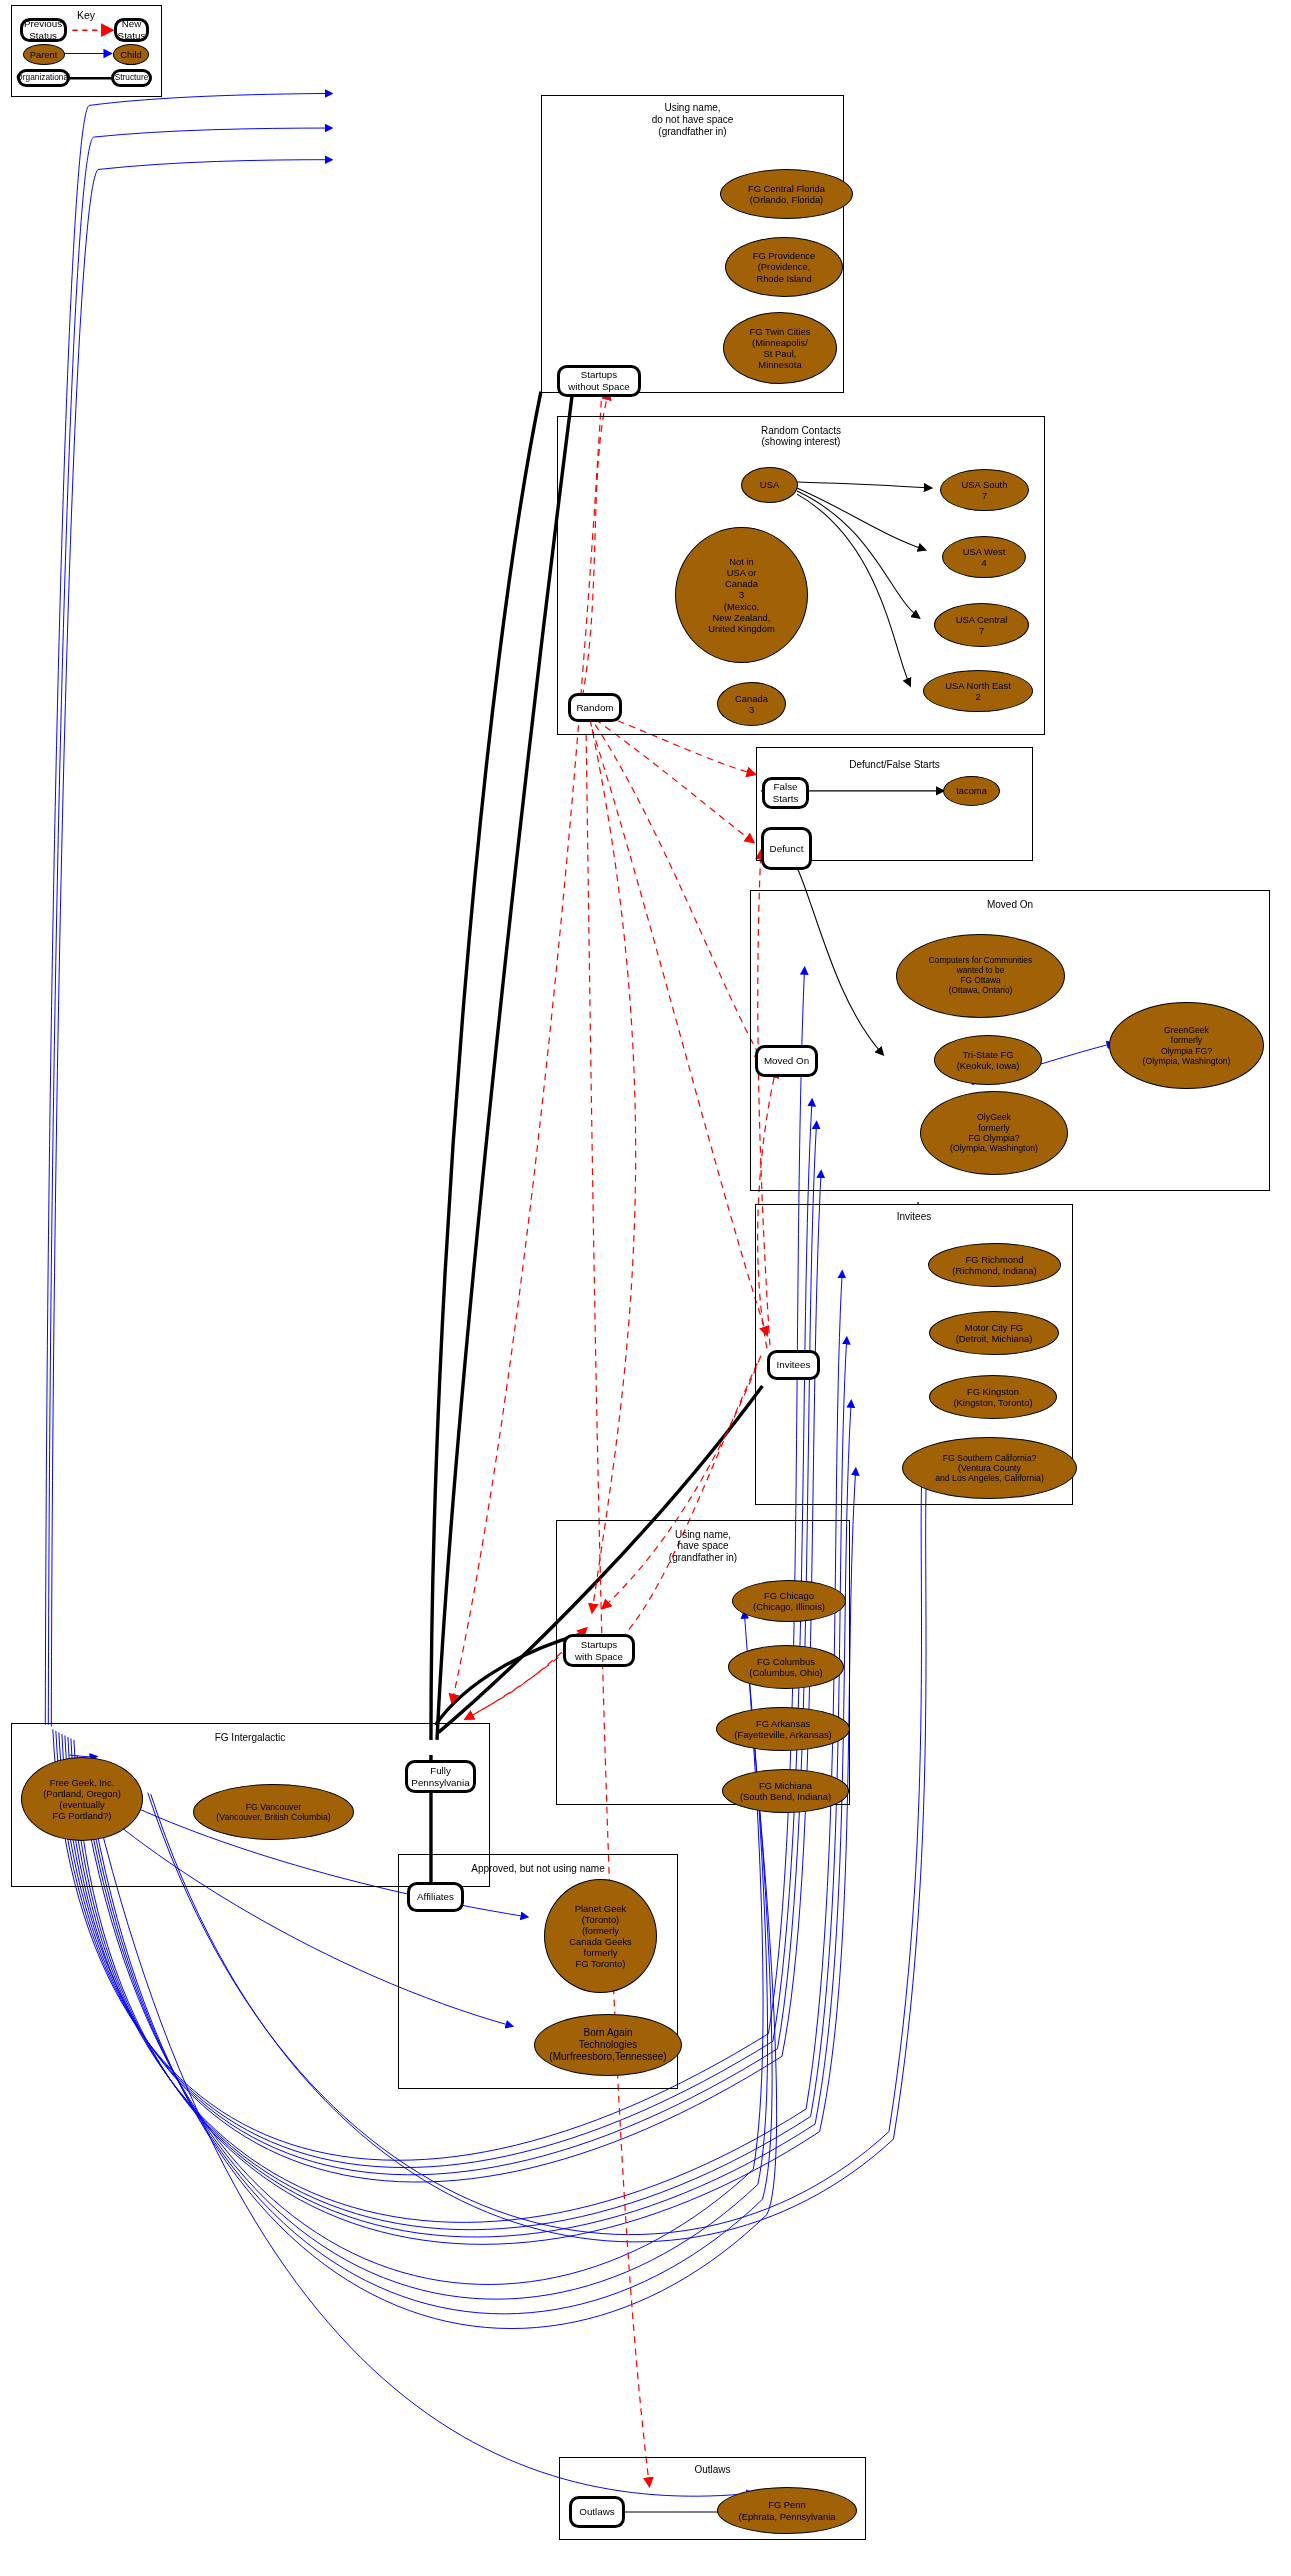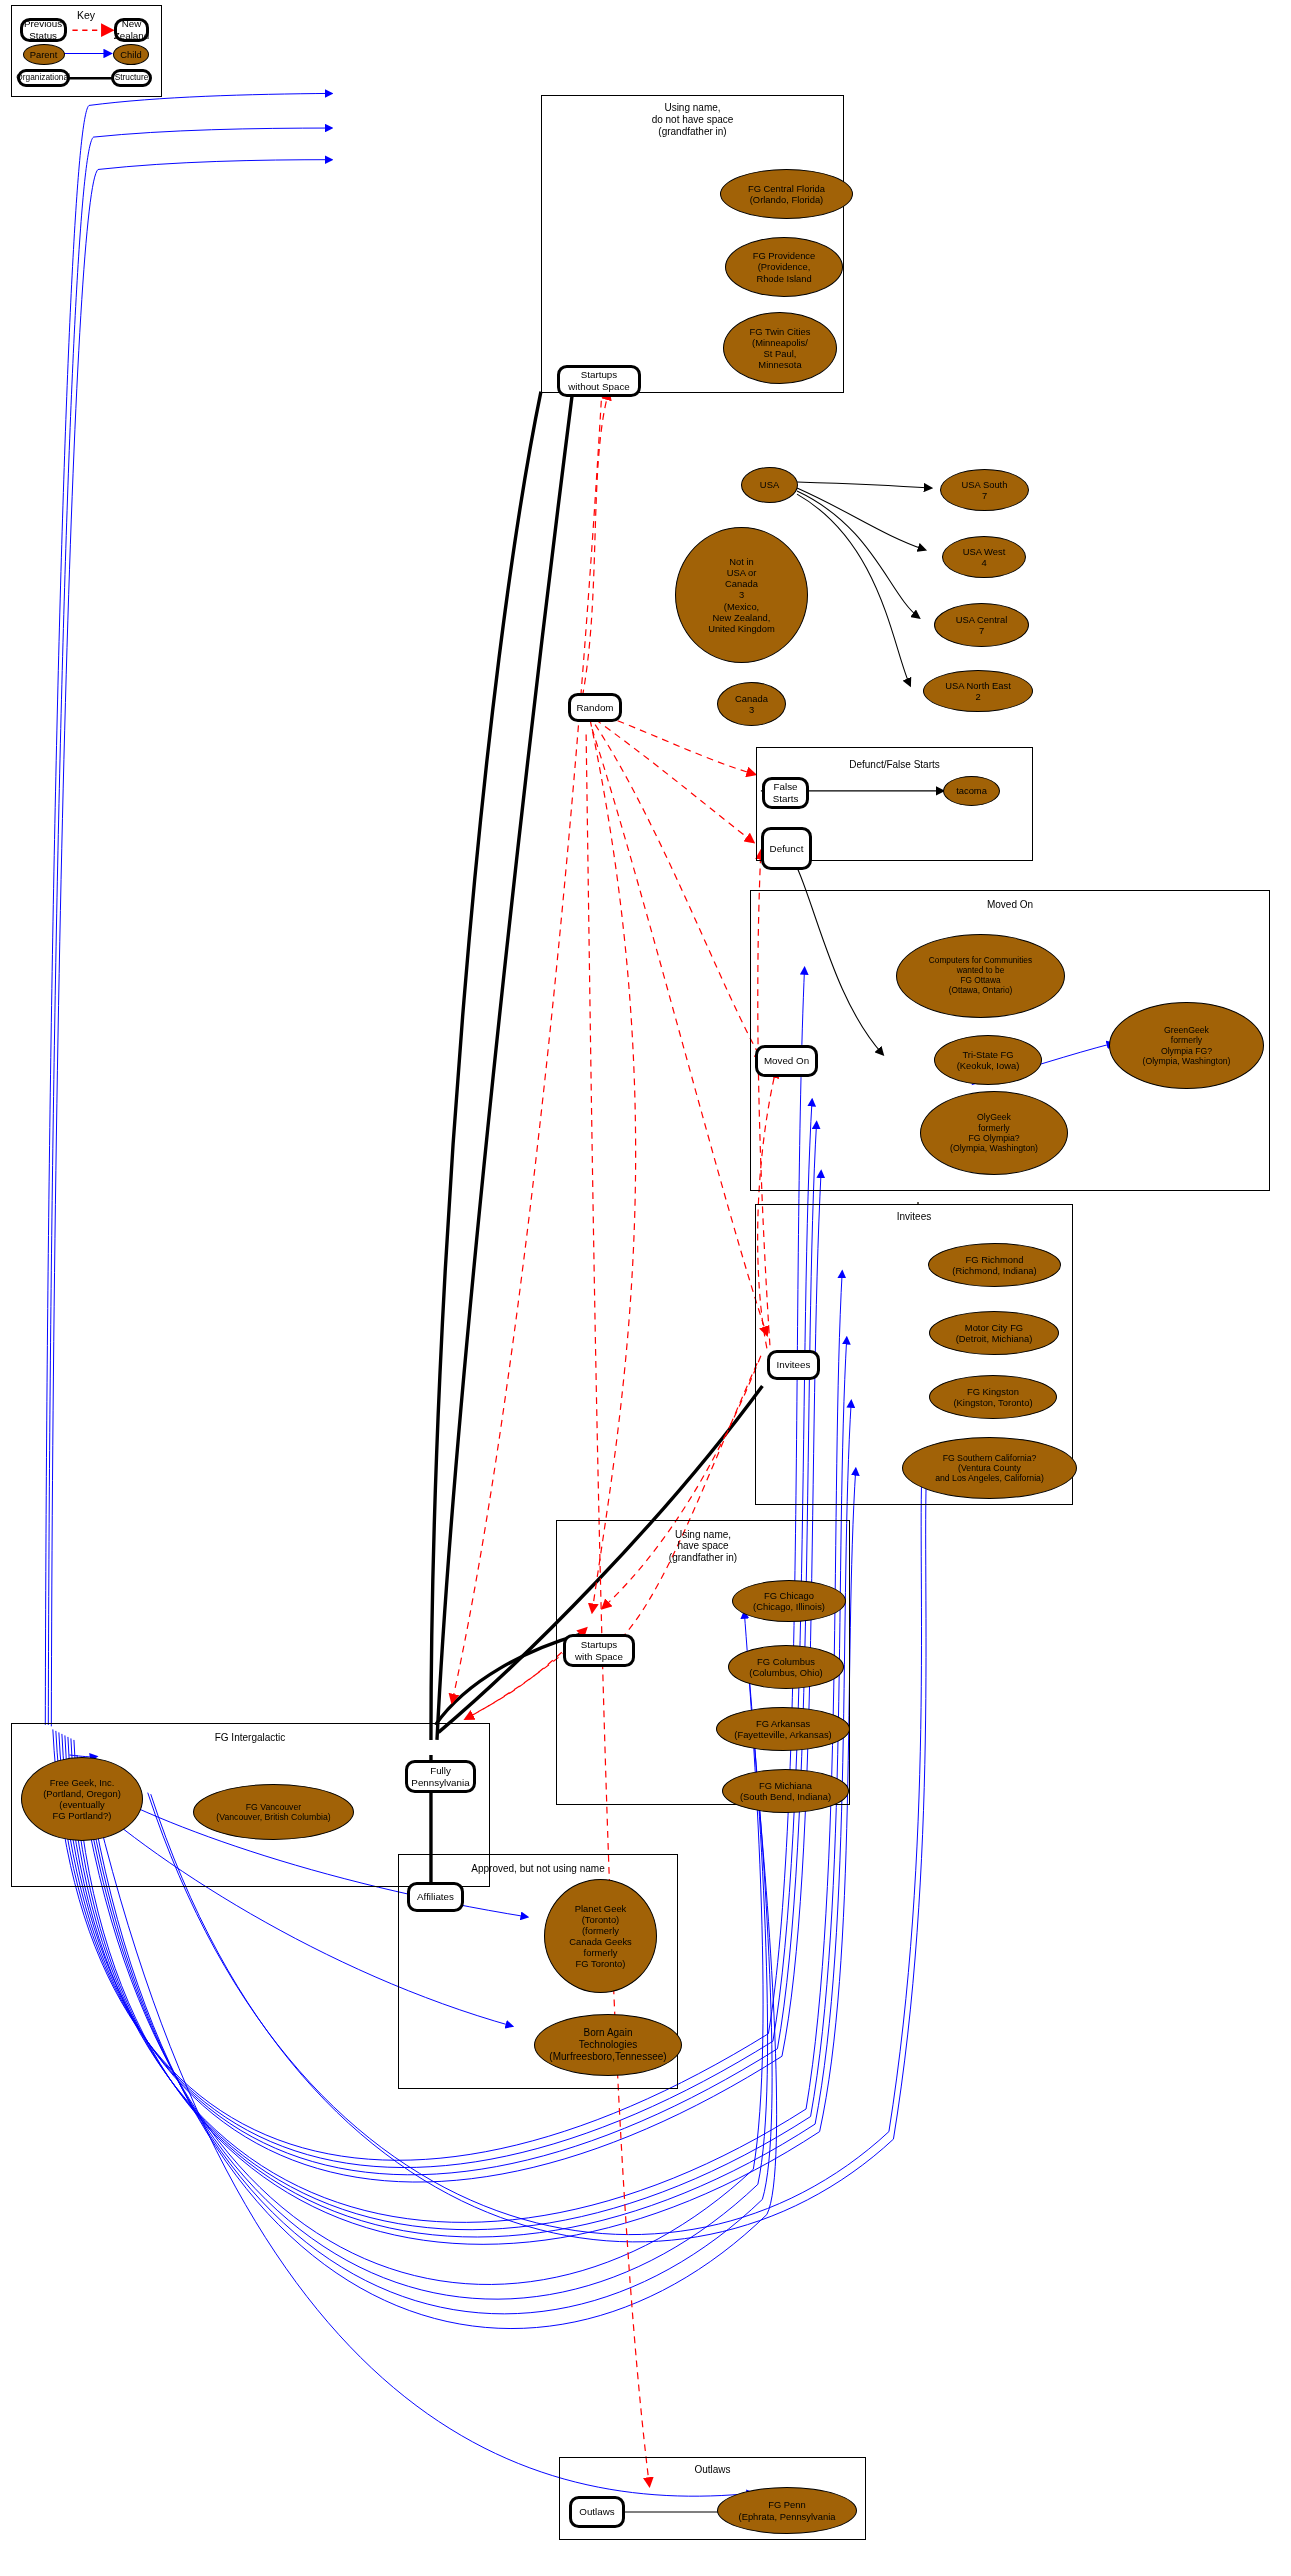--- a/index.html
+++ b/index.html
@@ -114,21 +114,21 @@
 
   <div class="key-box">
     <div class="key-title">Key</div>
   </div>
   <div class="node state" style="left:19.6px;top:18px;width:47px;height:24px;">
     <span>Previous
 Status</span>
     </div>
   <div class="node state" style="left:114px;top:18px;width:35px;height:24px;">
     <span>New
-Zealand</span>
+Status</span>
     </div>
   <div class="node ellipse" style="left:22.6px;top:44px;width:42px;height:21px;">
     <span>Parent</span>
     </div>
   <div class="node ellipse" style="left:113px;top:44px;width:36px;height:21px;">
     <span>Child</span>
     </div>
   <div class="node state" style="left:16.6px;top:69px;width:53px;height:18px;font-size:8.3px;">
     <span>Organizational</span>
     </div>
@@ -154,20 +154,24 @@
     <span>FG Twin Cities
 (Minneapolis/
 St Paul,
 Minnesota</span>
     </div>
   <div class="node state" style="left:557px;top:365px;width:84px;height:32px;">
     <span>Startups
 without Space</span>
     </div>
 
+  <div class="cluster" style="left:557px;top:416px;width:488px;height:319px;">
+    <div class="cluster-title" style="top:7.5px;">Random Contacts
+(showing interest)</div>
+  </div>
   <div class="node ellipse" style="left:741px;top:467px;width:57px;height:36px;">
     <span>USA</span>
     </div>
   <div class="node ellipse" style="left:940px;top:469px;width:89px;height:42px;">
     <span>USA South
 7</span>
     </div>
   <div class="node ellipse" style="left:942px;top:536px;width:84px;height:42px;">
     <span>USA West
 4</span>

